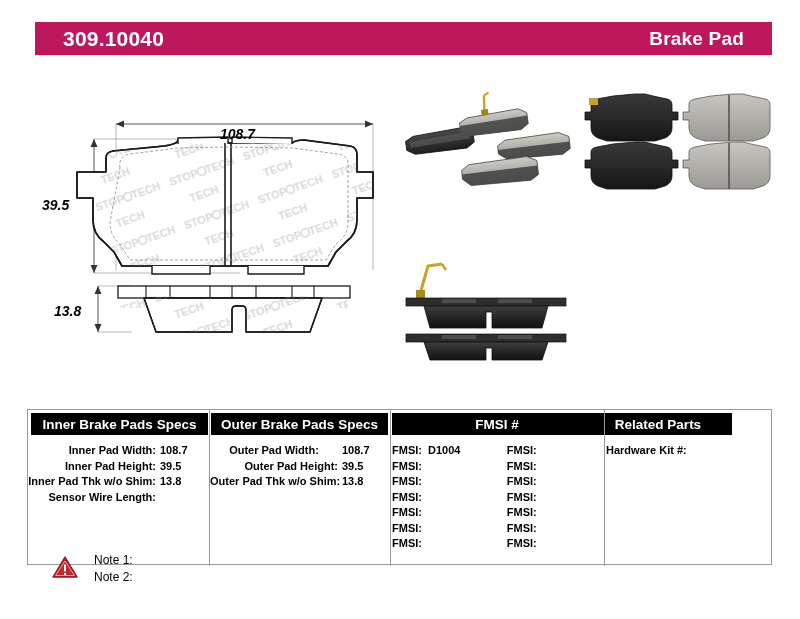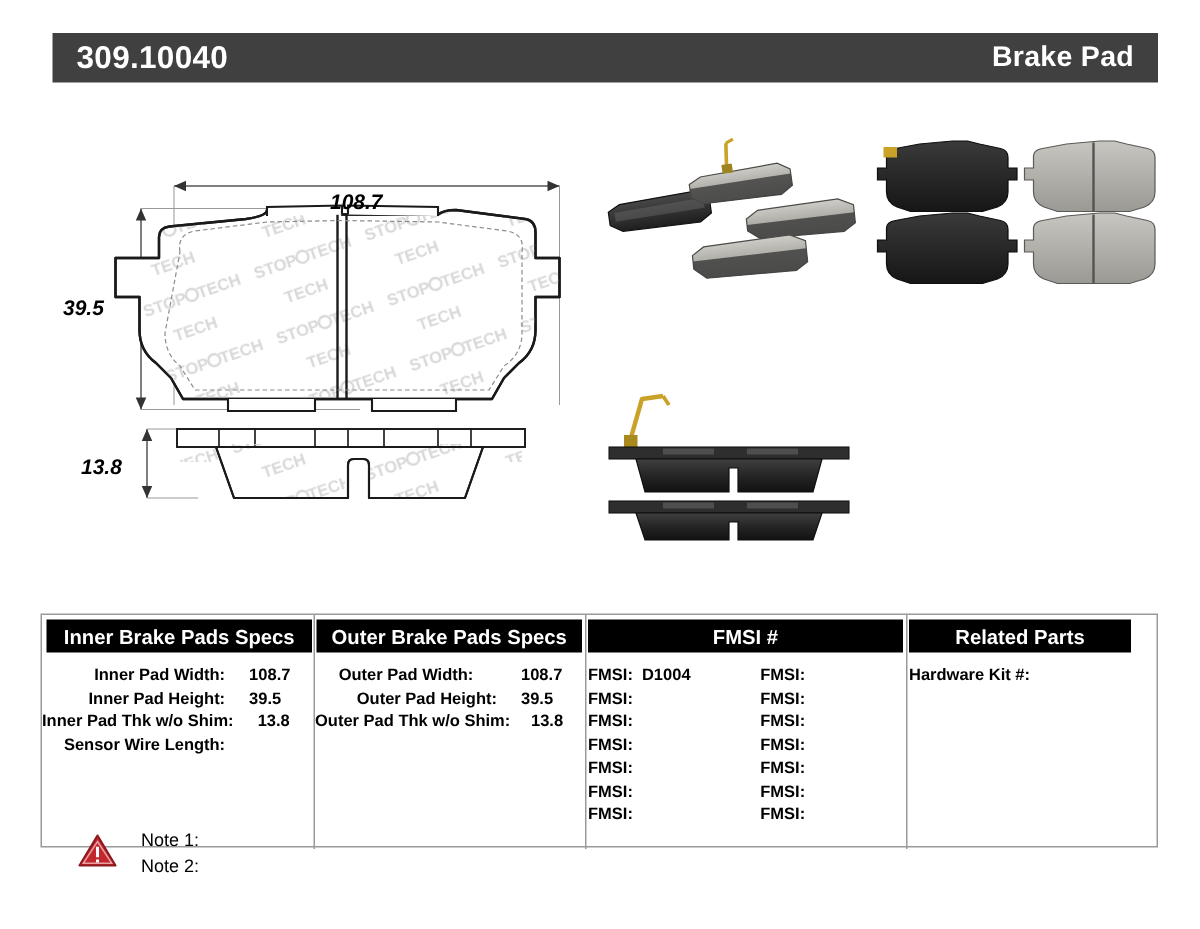--- a/index.html
+++ b/index.html
@@ -6,23 +6,23 @@
   body{
     width:800px;height:619px;background:#ffffff;
     font-family:"Liberation Sans",sans-serif;
     color:#000;overflow:hidden;position:relative;
   }
   .sheet{position:absolute;inset:0;}
 
   
   .titlebar{
     position:absolute;left:35px;top:22px;width:737px;height:33px;
-    background:#404040;color:#fff;
+    background:#be185d;color:#fff;
     display:flex;align-items:center;justify-content:space-between;
-    padding:0 16px;box-sizing:border-box;
+    padding:0 28px;box-sizing:border-box;
   }
   .titlebar .part-no{font-size:21px;font-weight:bold;letter-spacing:.2px;}
   .titlebar .kind{font-size:19px;font-weight:bold;letter-spacing:.2px;margin-left:10px;}
 
   
   .drawings{position:absolute;left:0;top:80px;width:800px;height:320px;}
 
   .dimtext{
     position:absolute;font-size:14px;font-weight:bold;font-style:italic;
     font-family:"Liberation Sans",sans-serif;
@@ -40,21 +40,21 @@
   .thead{position:absolute;left:0;top:0;width:100%;height:25px;}
   .hcell{
     position:absolute;top:3px;height:22px;background:#000;color:#fff;
     display:flex;align-items:center;justify-content:center;
     font-size:13.5px;font-weight:bold;box-sizing:border-box;
   }
   .vline{position:absolute;top:0;width:1px;background:#9a9a9a;height:156px;}
 
   .colbody{position:absolute;font-size:11px;font-weight:bold;line-height:15.5px;}
 
-  .specrow{display:flex;white-space:nowrap;gap:12px;}
+  .specrow{display:flex;white-space:nowrap;}
   .specrow .lab{text-align:right;}
   .specrow .val{text-align:left;padding-left:4px;}
 
   .fmsi-grid{display:flex;gap:12px;}
   .fmsi-col{display:flex;flex-direction:column;}
   .fmsi-item{white-space:nowrap;line-height:15.5px;}
   .fmsi-item .v{padding-left:6px;}
 
   
   .notes{position:absolute;left:52px;top:552px;display:flex;align-items:flex-start;}
@@ -277,21 +277,21 @@
     </div>
 
   </div>
 
   <div class="table">
 
     <div class="thead">
       <div class="hcell" style="left:183px;width:177px;">Outer Brake Pads Specs</div>
       <div class="hcell" style="left:3px;width:177px;">Inner Brake Pads Specs</div>
       <div class="hcell" style="left:364px;width:210px;">FMSI #</div>
-      <div class="hcell" style="left:578px;width:148px;">Related Parts</div>
+      <div class="hcell" style="left:556px;width:148px;">Related Parts</div>
     </div>
 
     <div class="vline" style="left:181px;"></div>
     <div class="vline" style="left:362px;"></div>
     <div class="vline" style="left:576px;"></div>
 
     <div class="colbody" style="left:0;top:33px;width:181px;">
       <div class="specrow">
         <span class="lab" style="width:128px;">Inner Pad Width:</span>
         <span class="val" style="width:45px;">108.7</span>

